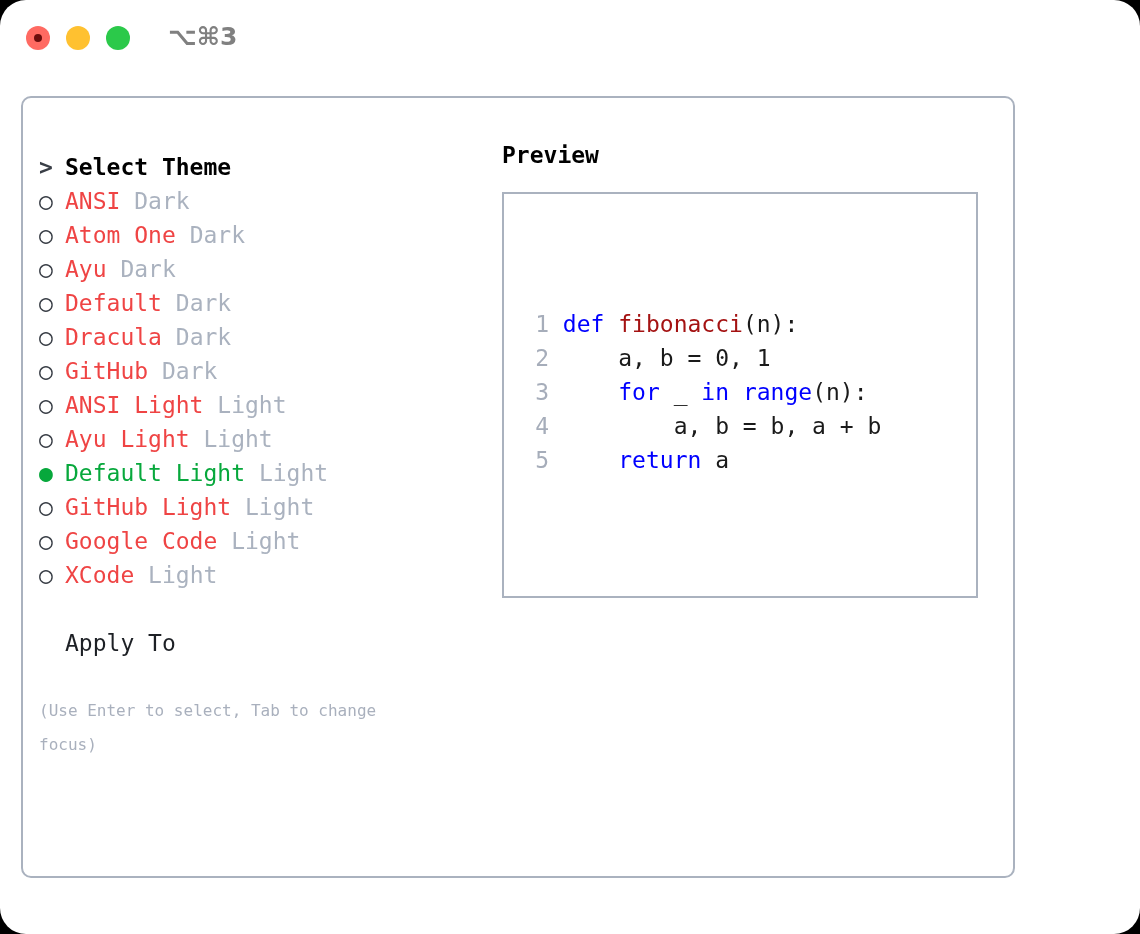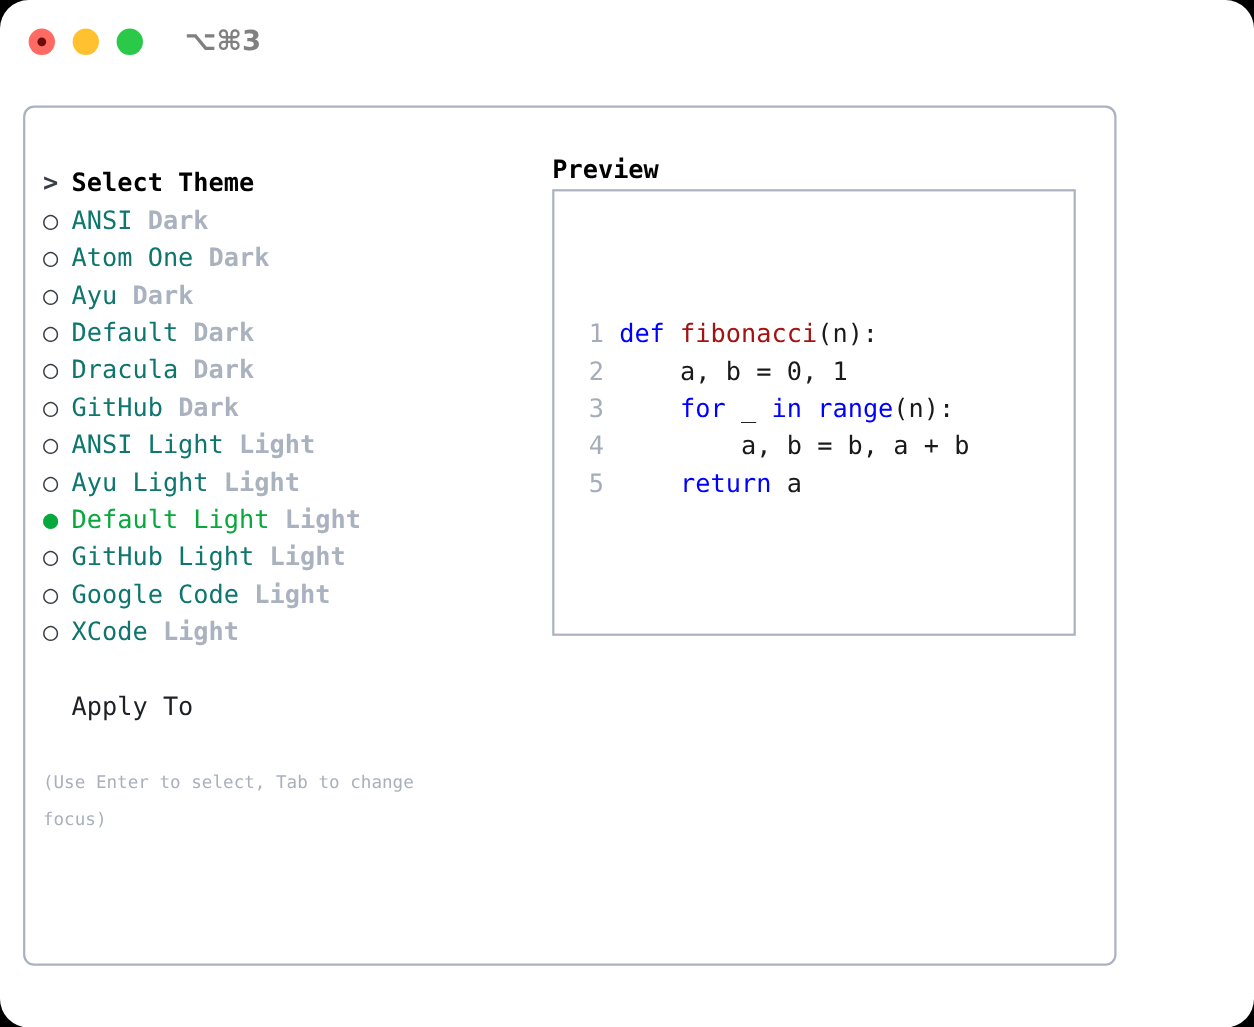--- a/index.html
+++ b/index.html
@@ -93,24 +93,23 @@
     width: 26px;
     color: #3a3f47;
   }
   .marker.sel { color: #07a83c; }
   .head-row {
     font-weight: bold;
     color: #000000;
   }
   .cat {
     color: #aab2bf;
-    font-weight: bold;
   }
   .row.selected .name { color: #07a83c; }
-  .row .name { color: #0f766e; }
+  .row .name { color: #ef4444; }
 
   .section-head {
     height: 34px;
     line-height: 34px;
     font-size: 23px;
     white-space: pre;
     color: #1d2025;
     padding-left: 26px;
   }
   .spacer-sm { height: 34px; }
@@ -130,20 +129,21 @@
     width: 490px;
   }
   .preview-title {
     font-size: 23px;
     line-height: 34px;
     font-weight: bold;
     color: #000000;
     white-space: pre;
   }
   .code-box {
+    margin-top: 20px;
     width: 476px;
     height: 406px;
     border: 2px solid #aab2bf;
     box-sizing: border-box;
     background: #ffffff;
     position: relative;
   }
   .code-inner {
     position: absolute;
     left: 17px;

